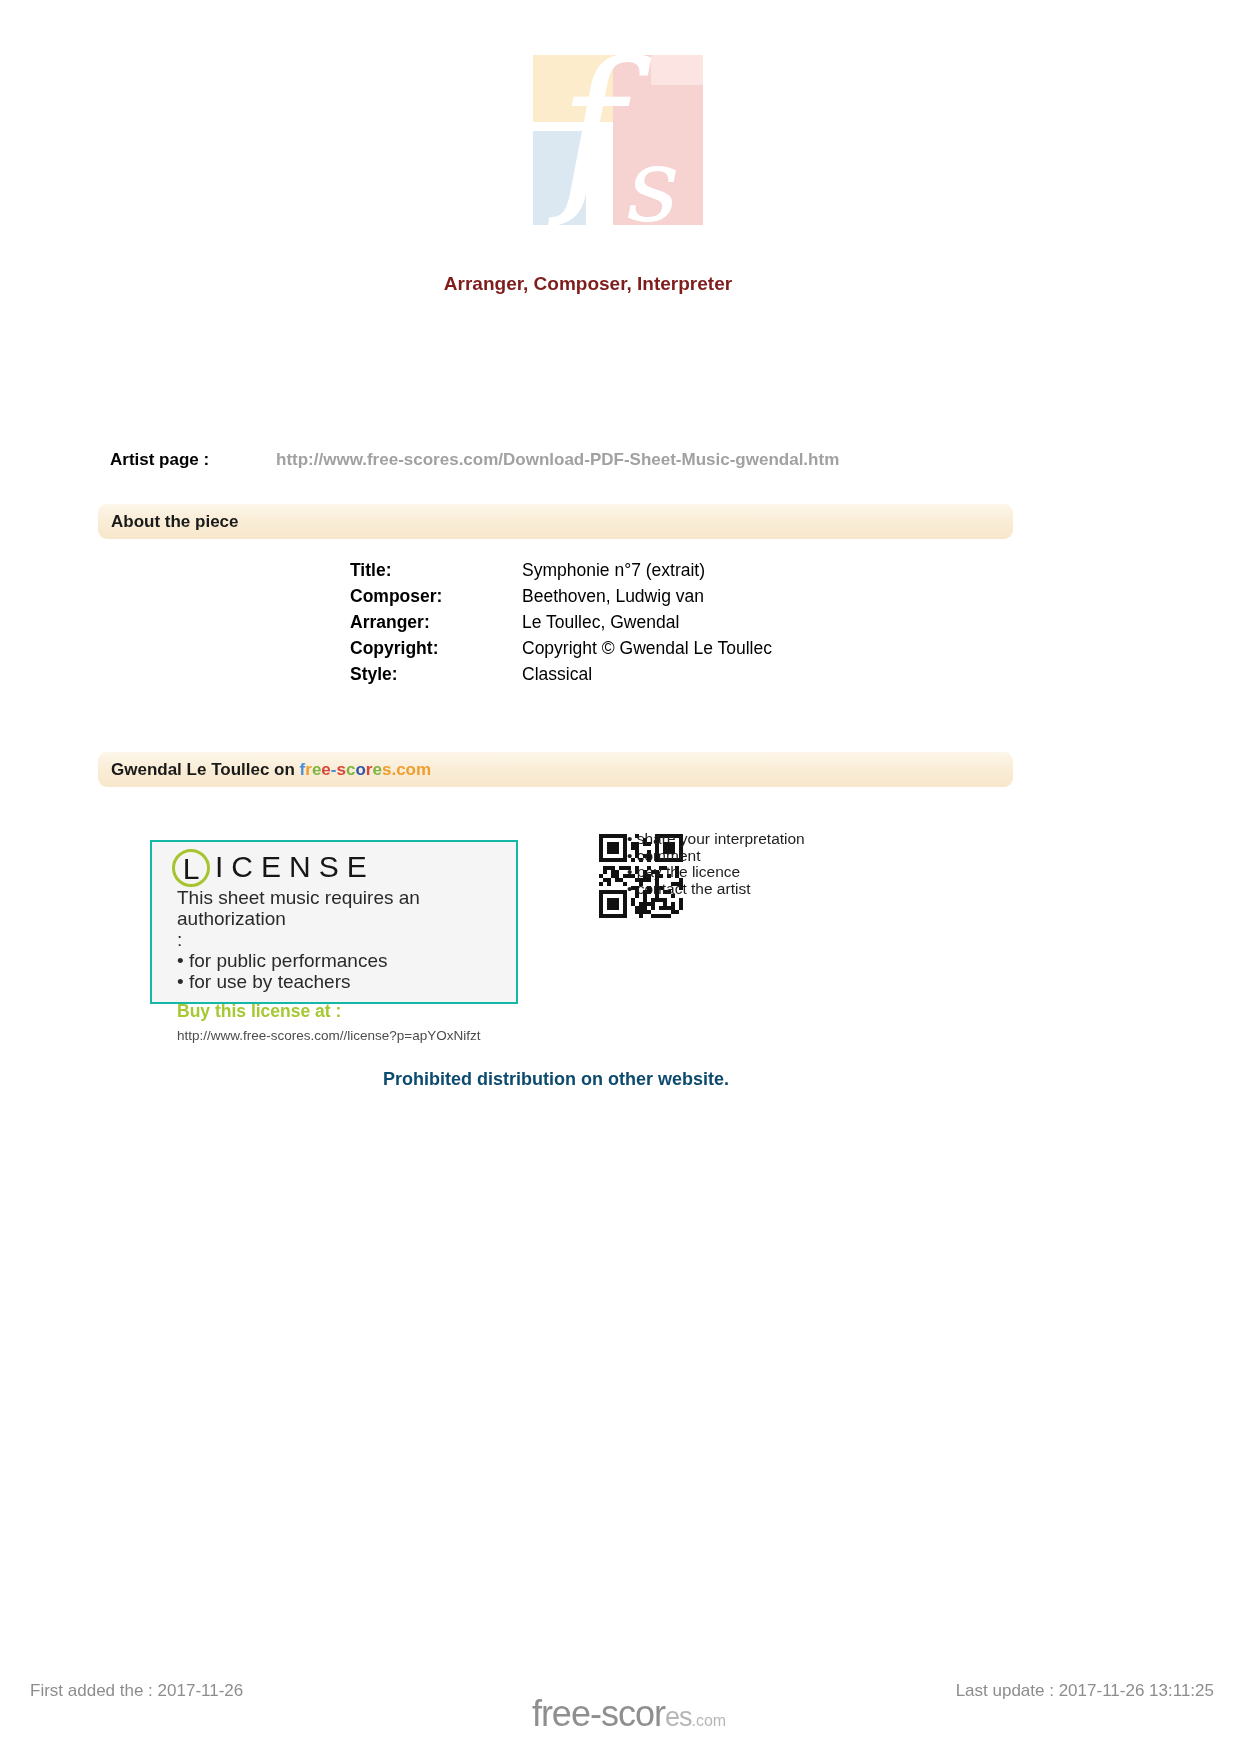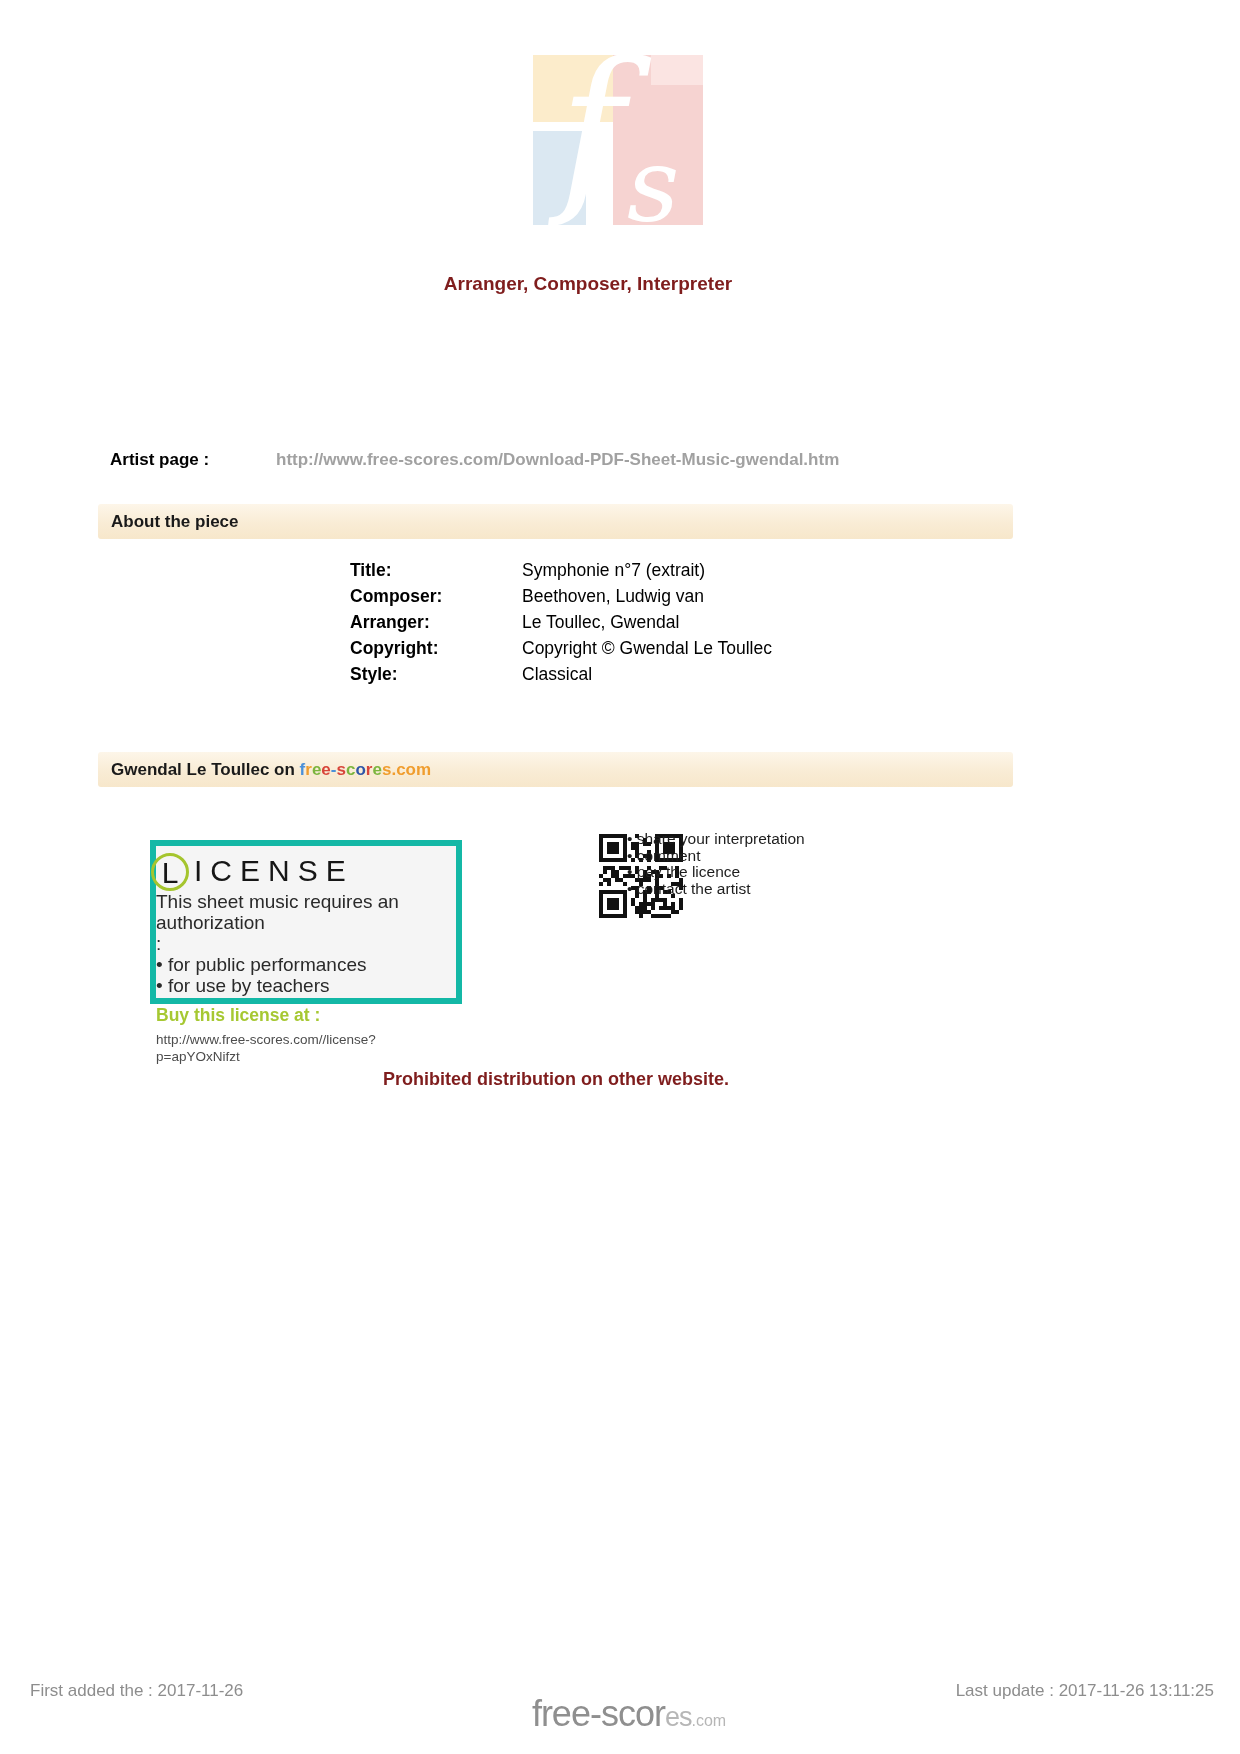--- a/index.html
+++ b/index.html
@@ -28,36 +28,36 @@
   .artist-country { top:309px; font-size:17px; font-weight:bold; color:#000; }
 
   
   .ap-label { position:absolute; left:110px; top:450px; font-size:17px; font-weight:bold; color:#000; }
   .ap-url   { position:absolute; left:276px; top:450px; font-size:17px; color:#a1a1a1; text-decoration:none;font-weight:bold; }
 
   
   .bar {
     position:absolute; left:98px; width:915px; height:35px;
     background:linear-gradient(180deg,#fdf6e9 0%,#f9ecd5 55%,#f7e7cb 100%);
-    border-radius:3px; font-size:17px; font-weight:bold; color:#1a1a1a;
+    border-radius:9px; font-size:17px; font-weight:bold; color:#1a1a1a;
     line-height:35px; padding-left:13px;
   }
   .bar-about { top:504px; }
   .bar-onsite { top:752px; }
   .bar-onsite span { font-weight:bold; }
 
   
   .piece-table { position:absolute; left:350px; top:557px; font-size:17.5px; color:#000; }
   .prow { height:26px; line-height:26px; white-space:nowrap; }
   .plabel { display:inline-block; width:172px; font-weight:bold; }
 
   
   .license-box {
-    position:absolute; left:150px; top:840px; width:312px; height:164px;
-    background:#f5f5f5; border:6px solid #14b8a6; padding:5px 12px 0 0;
+    position:absolute; left:150px; top:840px; width:368px; height:164px;
+    background:#f5f5f5; border:2px solid #14b8a6; padding:5px 12px 0 25px;
   }
   .license-title {
     font-size:30px; letter-spacing:8px; color:#161616; font-weight:400;
     height:40px; line-height:40px; white-space:nowrap;
   }
   .circle-l {
     display:inline-block; width:38px; height:38px; border:3px solid #a5c52e;
     border-radius:50%; text-align:center; line-height:34px; margin-right:0px;
     letter-spacing:0; position:relative; left:-5px; top:2px; overflow:visible;
   }
@@ -66,21 +66,21 @@
   .buy-url { display:block; font-size:13.5px; color:#4c4c4c; line-height:17px; margin-top:4px; text-decoration:none; }
 
   
   .qr { position:absolute; left:597px; top:832px; width:88px; height:88px; }
   .share-list { position:absolute; left:627px; top:831px; font-size:15.5px; color:#1d1d1d; }
   .share-item { line-height:16.5px; }
 
   
   .prohibited {
     position:absolute; left:0; top:1069px; width:1112px; text-align:center;
-    color:#7f1d1d; font-weight:bold; font-size:18px;
+    color:#0c4a6e; font-weight:bold; font-size:18px;
   }
 
   
   .footer-left  { position:absolute; left:30px;  top:1681px; font-size:17px; color:#8d8d8d; }
   .footer-right { position:absolute; right:26px; top:1681px; font-size:17px; color:#8d8d8d; }
   .footer-logo  { position:absolute; left:479px; top:1693px; width:300px; text-align:center; white-space:nowrap; }
   .fl-main  { font-size:36px; letter-spacing:-1px; color:#8f8f8f; }
   .fl-light { font-size:27px; letter-spacing:-1px; color:#b6b6b6; }
   .fl-com   { font-size:16px; color:#b6b6b6; }
 </style>

